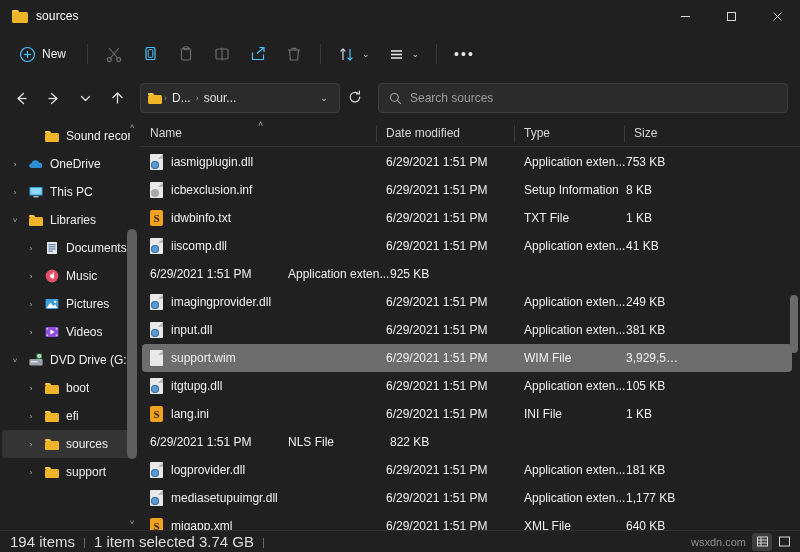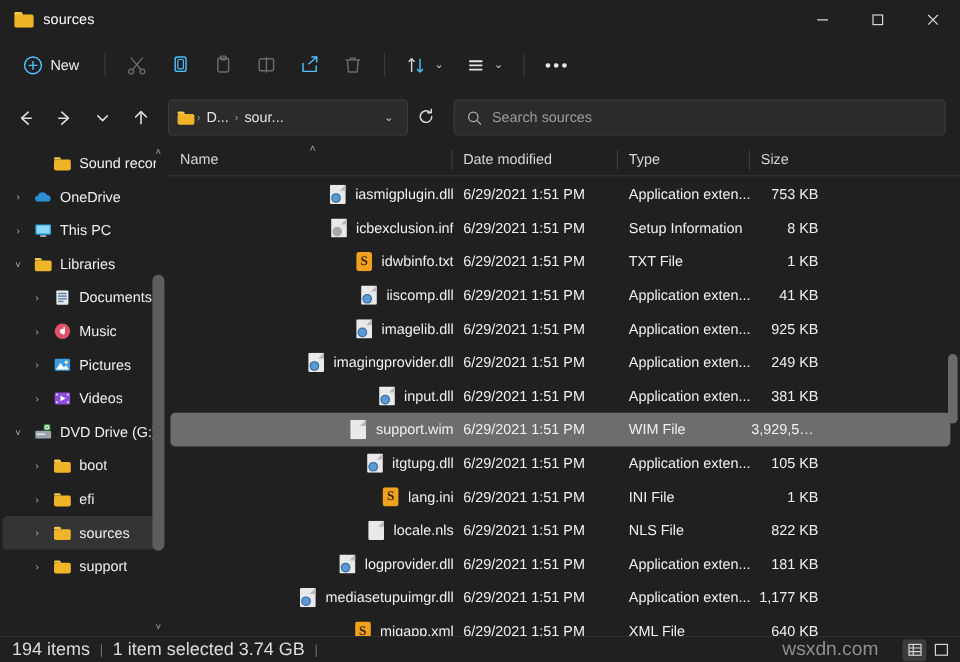--- a/index.html
+++ b/index.html
@@ -134,24 +134,24 @@
     position: absolute; left: 118px; top: -1px; font-size: 9px; color: #a8a8a8;
   }
 
   .rows { flex: 1 1 auto; overflow: hidden; padding-top: 1px; }
   .row {
     height: 28px; display: flex; align-items: center; margin: 0 8px 0 2px;
     border-radius: 4px; font-size: 12px; color: #f0f0f0;
   }
   .row.selected { background: #6d6d6d; }
   .cell { overflow: hidden; white-space: nowrap; text-overflow: ellipsis; }
-  .c1 { flex: 0 0 236px; display: flex; align-items: center; gap: 8px; padding-left: 8px; justify-content: flex-end; }
+  .c1 { flex: 0 0 236px; display: flex; align-items: center; gap: 8px; padding-left: 8px; }
   .c2 { flex: 0 0 138px; padding-left: 8px; }
   .c3 { flex: 0 0 110px; padding-left: 8px; }
-  .c4 { flex: 0 0 62px; padding-right: 6px; text-align: right; }
+  .c4 { flex: 0 0 62px; padding-right: 6px; }
 
   
   .fico { width: 13px; height: 16px; flex: 0 0 13px; position: relative; }
   .fico .sheet {
     position: absolute; inset: 0; background: #e9e9e9; border-radius: 1px;
   }
   .fico .fold {
     position: absolute; right: 0; top: 0; border-style: solid;
     border-width: 0 0 5px 5px; border-color: transparent transparent #b9b9b9 transparent;
   }
@@ -180,21 +180,21 @@
     background: #202020; border-top: 1px solid #2d2d2d; padding: 0 6px 0 10px; gap: 8px;
   }
   .st-text { font-size: 15px; color: #dcdcdc; }
   .st-div { color: #6e6e6e; font-size: 11px; }
   .st-right { margin-left: auto; display: flex; align-items: center; gap: 2px; }
   .view-btn {
     width: 20px; height: 18px; border-radius: 3px; display: flex; align-items: center; justify-content: center;
   }
   .view-btn.active { background: #3c3c3c; }
   .watermark {
-    font-size: 16px; color: #8e8e8e; margin-right: 18px;
+    font-size: 11px; color: #8e8e8e; margin-right: 4px;
   }
 </style>
 </head>
 <body>
 
 <div class="window">
 
   <div class="titlebar">
     <div class="tab">
       <span class="folder"></span>
@@ -552,28 +552,20 @@
                 <span class="fold"></span>
                 <span class="badge"></span>
               </span>
               <span>iiscomp.dll</span>
             </div>
             <div class="cell c2">6/29/2021 1:51 PM</div>
             <div class="cell c3">Application exten...</div>
             <div class="cell c4">41 KB</div>
           </div>
           <div class="row">
-            <div class="cell c1">
-              <span class="fico dll">
-                <span class="sheet"></span>
-                <span class="fold"></span>
-                <span class="badge"></span>
-              </span>
-              <span>imagelib.dll</span>
-            </div>
             <div class="cell c2">6/29/2021 1:51 PM</div>
             <div class="cell c3">Application exten...</div>
             <div class="cell c4">925 KB</div>
           </div>
           <div class="row">
             <div class="cell c1">
               <span class="fico dll">
                 <span class="sheet"></span>
                 <span class="fold"></span>
                 <span class="badge"></span>
@@ -628,27 +620,20 @@
                 <span class="sheet"></span>
                 <span class="sgl">S</span>
               </span>
               <span>lang.ini</span>
             </div>
             <div class="cell c2">6/29/2021 1:51 PM</div>
             <div class="cell c3">INI File</div>
             <div class="cell c4">1 KB</div>
           </div>
           <div class="row">
-            <div class="cell c1">
-              <span class="fico plain">
-                <span class="sheet"></span>
-                <span class="fold"></span>
-              </span>
-              <span>locale.nls</span>
-            </div>
             <div class="cell c2">6/29/2021 1:51 PM</div>
             <div class="cell c3">NLS File</div>
             <div class="cell c4">822 KB</div>
           </div>
           <div class="row">
             <div class="cell c1">
               <span class="fico dll">
                 <span class="sheet"></span>
                 <span class="fold"></span>
                 <span class="badge"></span>

